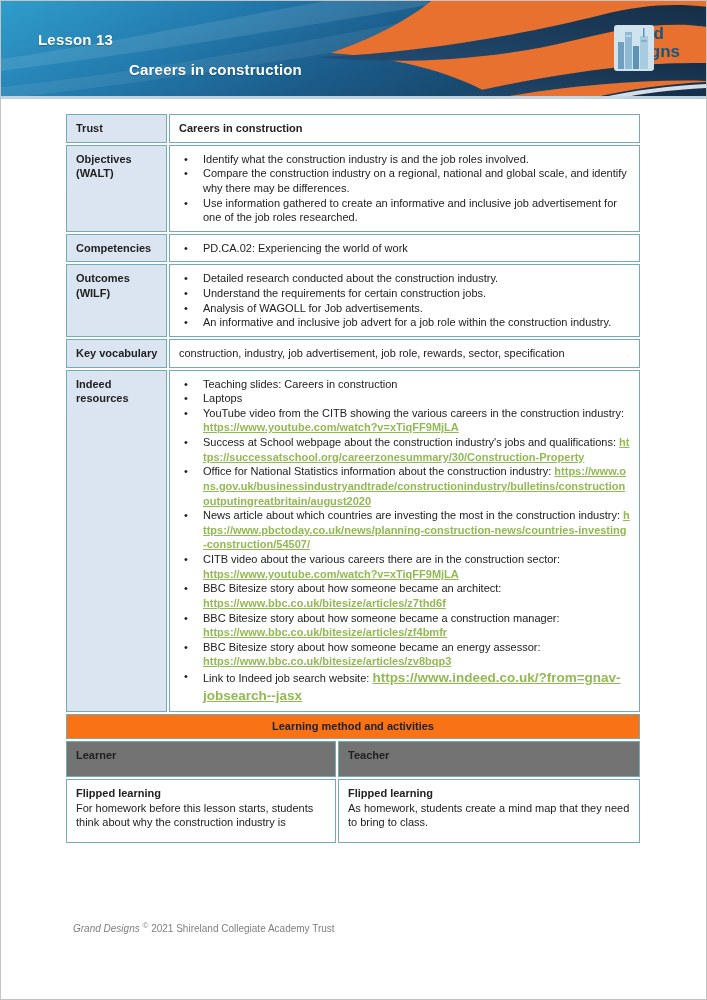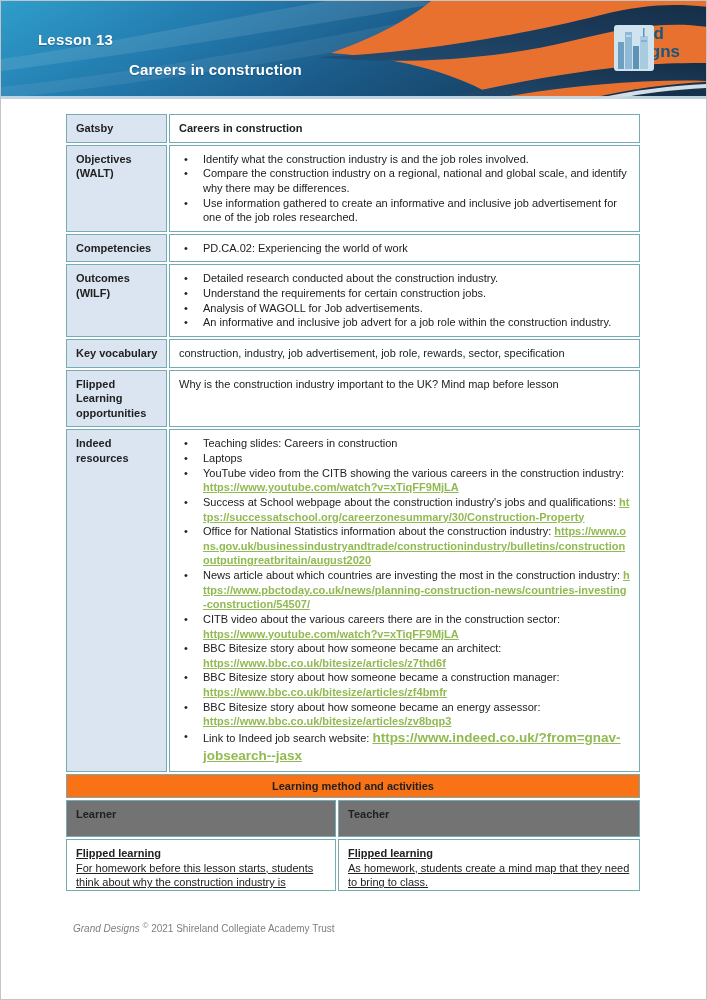--- a/index.html
+++ b/index.html
@@ -24,21 +24,21 @@
   th.label{background:#dbe5f1;font-weight:bold;width:99px;padding-right:4px;}
   td.bold{font-weight:bold;}
   ul.bullets{margin:0;padding:0;list-style:none;}
   ul.bullets li{padding-left:24px;position:relative;}
   ul.bullets li::before{content:"\2022";position:absolute;left:5px;top:0;font-size:11px;}
   a.res-link{color:#92ba52;font-weight:bold;text-decoration:underline;cursor:pointer;}
   a.res-link.brk{word-break:break-all;}
   a.res-link.lg{font-size:13.5px;}
   .section-head{background:#f97316;font-weight:bold;text-align:center;padding:4px 9px;}
   th.col-head{background:#737373;font-weight:bold;padding:6px 9px 14px 9px;}
-  td.act-cell{padding:6px 9px 0 9px;text-decoration:underline;}
+  td.act-cell{padding:6px 9px 12px 9px;}
   .act-heading{font-weight:bold;}
   
   .footer{position:absolute;left:72px;top:920px;font-size:10px;color:#7f7f7f;}
   .footer .brand{font-style:italic;}
   .footer sup{font-size:8px;}
 </style>
 </head>
 <body>
 
 <div class="page">
@@ -89,21 +89,21 @@
     </div>
   </div>
 
   <table class="main" style="margin-top:13px;">
     <colgroup>
         <col style="width:101px;">
         <col>
       </colgroup>
     <tbody>
         <tr>
-          <th class="label">Gatsby</th>
+          <th class="label">Trust</th>
           <td class="bold">Careers in construction</td>
         </tr>
         <tr>
           <th class="label">Objectives (WALT)</th>
           <td>
             <ul class="bullets">
               <li>Identify what the construction industry is and the job roles involved.</li>
               <li>Compare the construction industry on a regional, national and global scale, and identify why there may be differences.</li>
               <li>Use information gathered to create an informative and inclusive job advertisement for one of the job roles researched.</li>
             </ul>
@@ -124,24 +124,20 @@
               <li>Detailed research conducted about the construction industry.</li>
               <li>Understand the requirements for certain construction jobs.</li>
               <li>Analysis of WAGOLL for Job advertisements.</li>
               <li>An informative and inclusive job advert for a job role within the construction industry.</li>
             </ul>
           </td>
         </tr>
         <tr>
           <th class="label">Key vocabulary</th>
           <td>construction, industry, job advertisement, job role, rewards, sector, specification</td>
-        </tr>
-        <tr>
-          <th class="label">Flipped Learning opportunities</th>
-          <td>Why is the construction industry important to the UK? Mind map before lesson</td>
         </tr>
         <tr>
           <th class="label">Indeed resources</th>
           <td>
             <ul class="bullets">
               <li><span>Teaching slides: Careers in construction</span></li>
               <li><span>Laptops</span></li>
               <li><span>YouTube video from the CITB showing the various careers in the construction industry: </span><a href="#" class="res-link">https://www.youtube.com/watch?v=xTiqFF9MjLA</a></li>
               <li><span>Success at School webpage about the construction industry's jobs and qualifications: </span><a href="#" class="res-link brk">https://successatschool.org/careerzonesummary/30/Construction-Property</a></li>
               <li><span>Office for National Statistics information about the construction industry: </span><a href="#" class="res-link brk">https://www.ons.gov.uk/businessindustryandtrade/constructionindustry/bulletins/constructionoutputingreatbritain/august2020</a></li>

